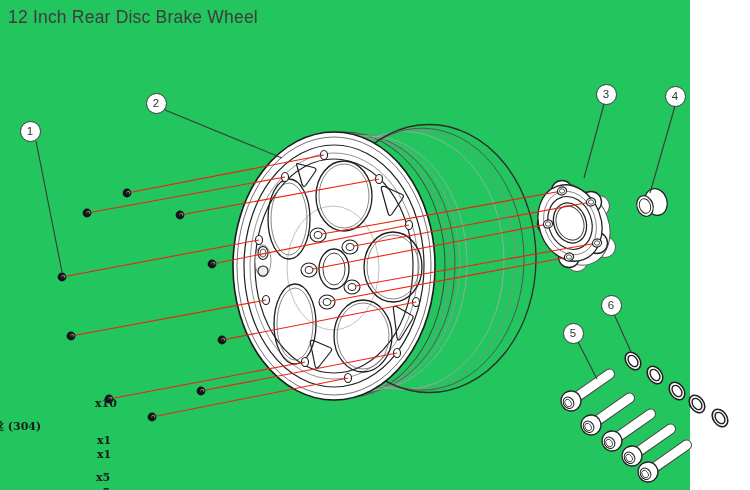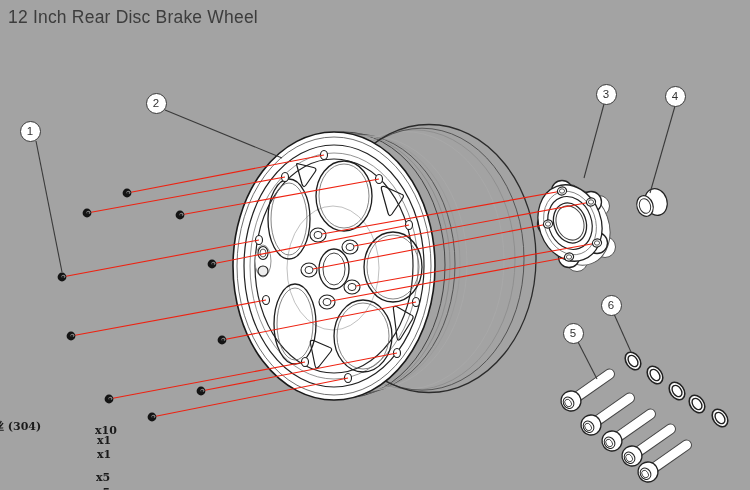--- a/index.html
+++ b/index.html
@@ -1,17 +1,17 @@
 <!DOCTYPE html>
 <html><head>
 <meta charset="utf-8">
 <style>
   html,body{margin:0;padding:0;background:#ffffff;width:750px;height:490px;overflow:hidden;
             font-family:"Liberation Sans",sans-serif;}
-  #stage{position:relative;width:750px;height:490px;background:#a3a3a3;}
+  #stage{position:relative;width:690px;height:490px;background:#22c55e;}
   #page-title{position:absolute;left:8px;top:7px;font-size:17.5px;font-weight:500;color:#3d3d3d;
               letter-spacing:.2px;}
   svg{position:absolute;left:0;top:0;}
   .callout{position:absolute;width:21px;height:21px;border:1.4px solid #3a3a3a;border-radius:50%;
            background:#fff;display:flex;align-items:center;justify-content:center;
            font-size:11.5px;color:#333;box-sizing:border-box;}
   .pl{position:absolute;font-family:"DejaVu Serif","Liberation Serif",serif;color:#1b1b1b;
       font-size:11px;font-weight:600;white-space:nowrap;}
 </style>
 </head>
@@ -312,19 +312,19 @@
       <span>4</span>
     </div>
   <div class="callout" style="left:562.5px;top:322.5px;">
       <span>5</span>
     </div>
   <div class="callout" style="left:600.5px;top:294.5px;">
       <span>6</span>
     </div>
 
   <div class="pl" style="left:-7px;top:419px;">丝 (304)</div>
-  <div class="pl" style="left:95px;top:424px;">x10</div>
+  <div class="pl" style="left:95px;top:397px;">x10</div>
   <div class="pl" style="left:97px;top:434px;">x1</div>
   <div class="pl" style="left:97px;top:448px;">x1</div>
   <div class="pl" style="left:96px;top:471px;">x5</div>
   <div class="pl" style="left:96px;top:486px;">x5</div>
 
 </div>
 
 </body></html>

